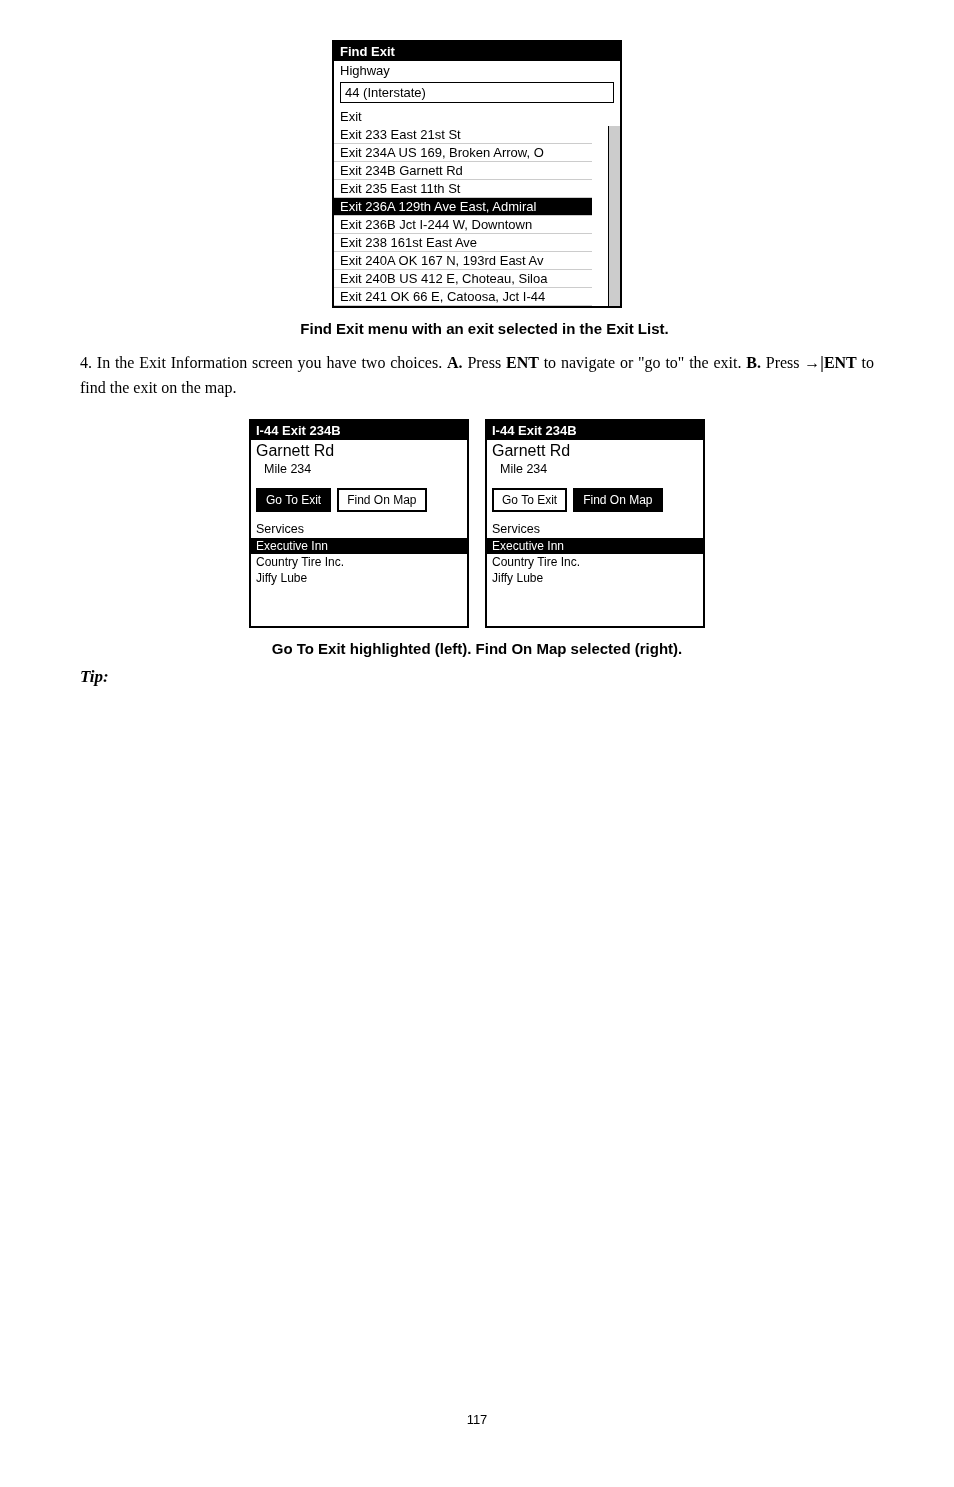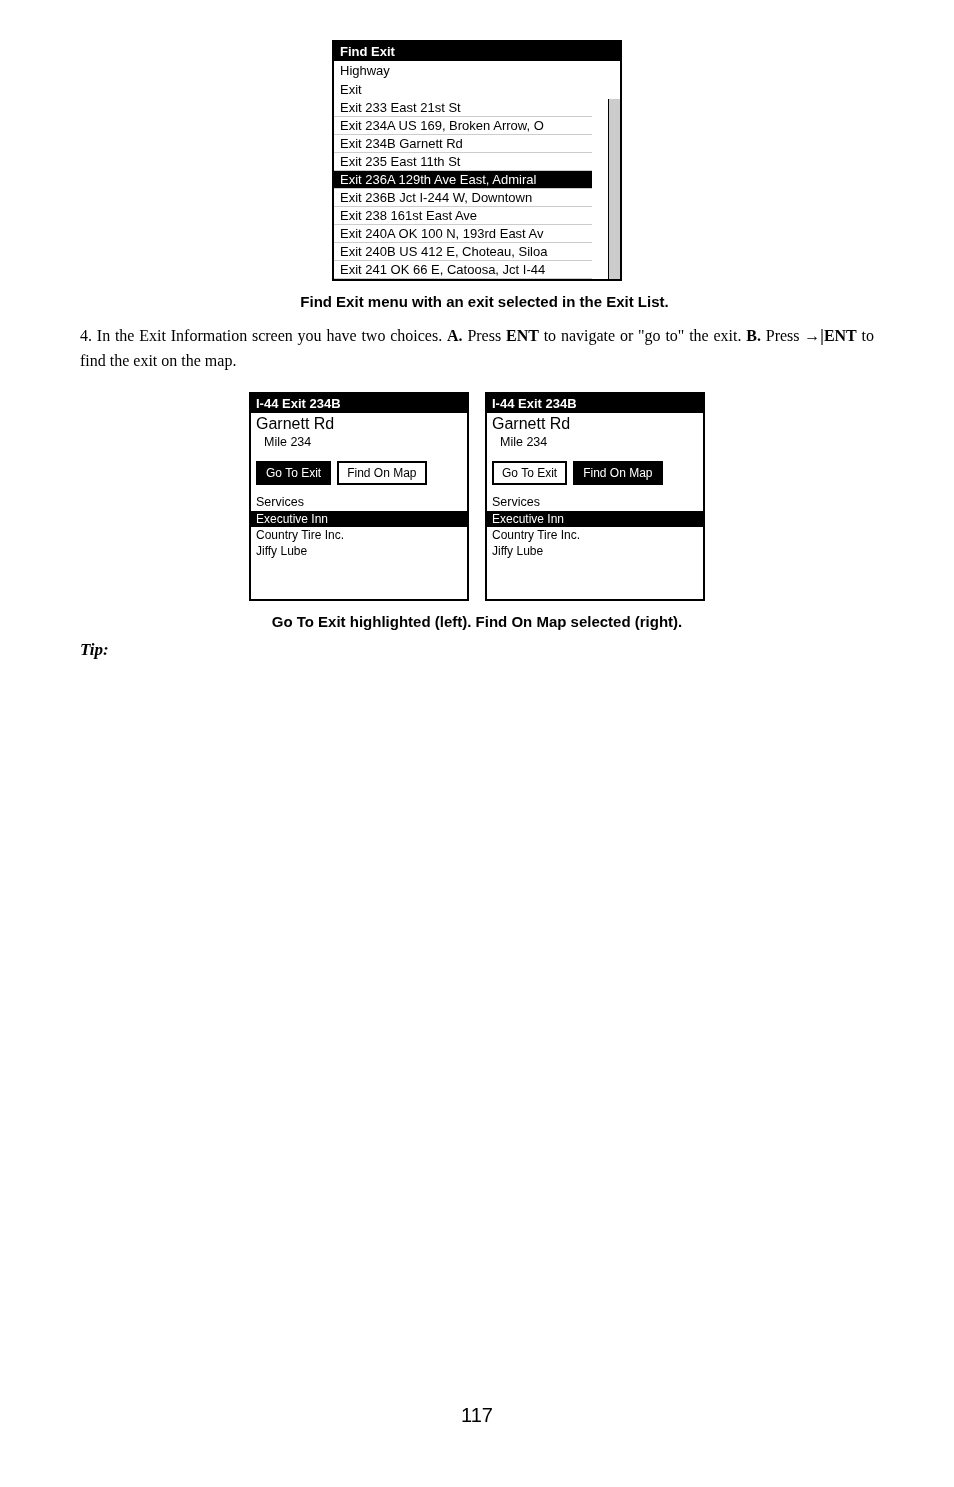--- a/index.html
+++ b/index.html
@@ -225,21 +225,21 @@
 
     .tip-body .small-caps {
       font-variant: small-caps;
       font-weight: bold;
       font-size: 15px;
     }
 
     .page-number {
       margin-top: auto;
       padding-top: 40px;
-      font-size: 20px;
+      font-size: 13px;
       font-family: Arial, sans-serif;
       text-align: right;
     }
 
     .exit-list-container {
       position: relative;
     }
 
     .exit-items-inner {
       padding-right: 28px;
@@ -248,31 +248,32 @@
   </style>
 </head>
 <body>
 
 <div class="page">
 
   <div class="screenshot-container-top">
     <div class="find-exit-panel">
       <div class="find-exit-title">Find Exit</div>
       <div class="find-exit-highway-label">Highway</div>
+      <div class="find-exit-highway-value">44 (Interstate)</div>
       <div class="find-exit-exit-label">Exit</div>
       <div class="exit-list-container">
         <div class="exit-items-inner" id="exit-list-items">
         <div class="exit-item">Exit 233 East 21st St</div>
             <div class="exit-item">Exit 234A US 169, Broken Arrow, O</div>
             <div class="exit-item">Exit 234B Garnett Rd</div>
             <div class="exit-item">Exit 235 East 11th St</div>
             <div class="exit-item selected">Exit 236A 129th Ave East, Admiral</div>
             <div class="exit-item">Exit 236B Jct I-244 W, Downtown</div>
             <div class="exit-item">Exit 238 161st East Ave</div>
-            <div class="exit-item">Exit 240A OK 100 N, 193rd East Av</div>
+            <div class="exit-item">Exit 240A OK 167 N, 193rd East Av</div>
             <div class="exit-item">Exit 240B US 412 E, Choteau, Siloa</div>
             <div class="exit-item">Exit 241 OK 66 E, Catoosa, Jct I-44</div>
           </div>
         <div class="scrollbar-indicator"></div>
       </div>
     </div>
   </div>
 
   <div class="caption">Find Exit menu with an exit selected in the Exit List.</div>
 

